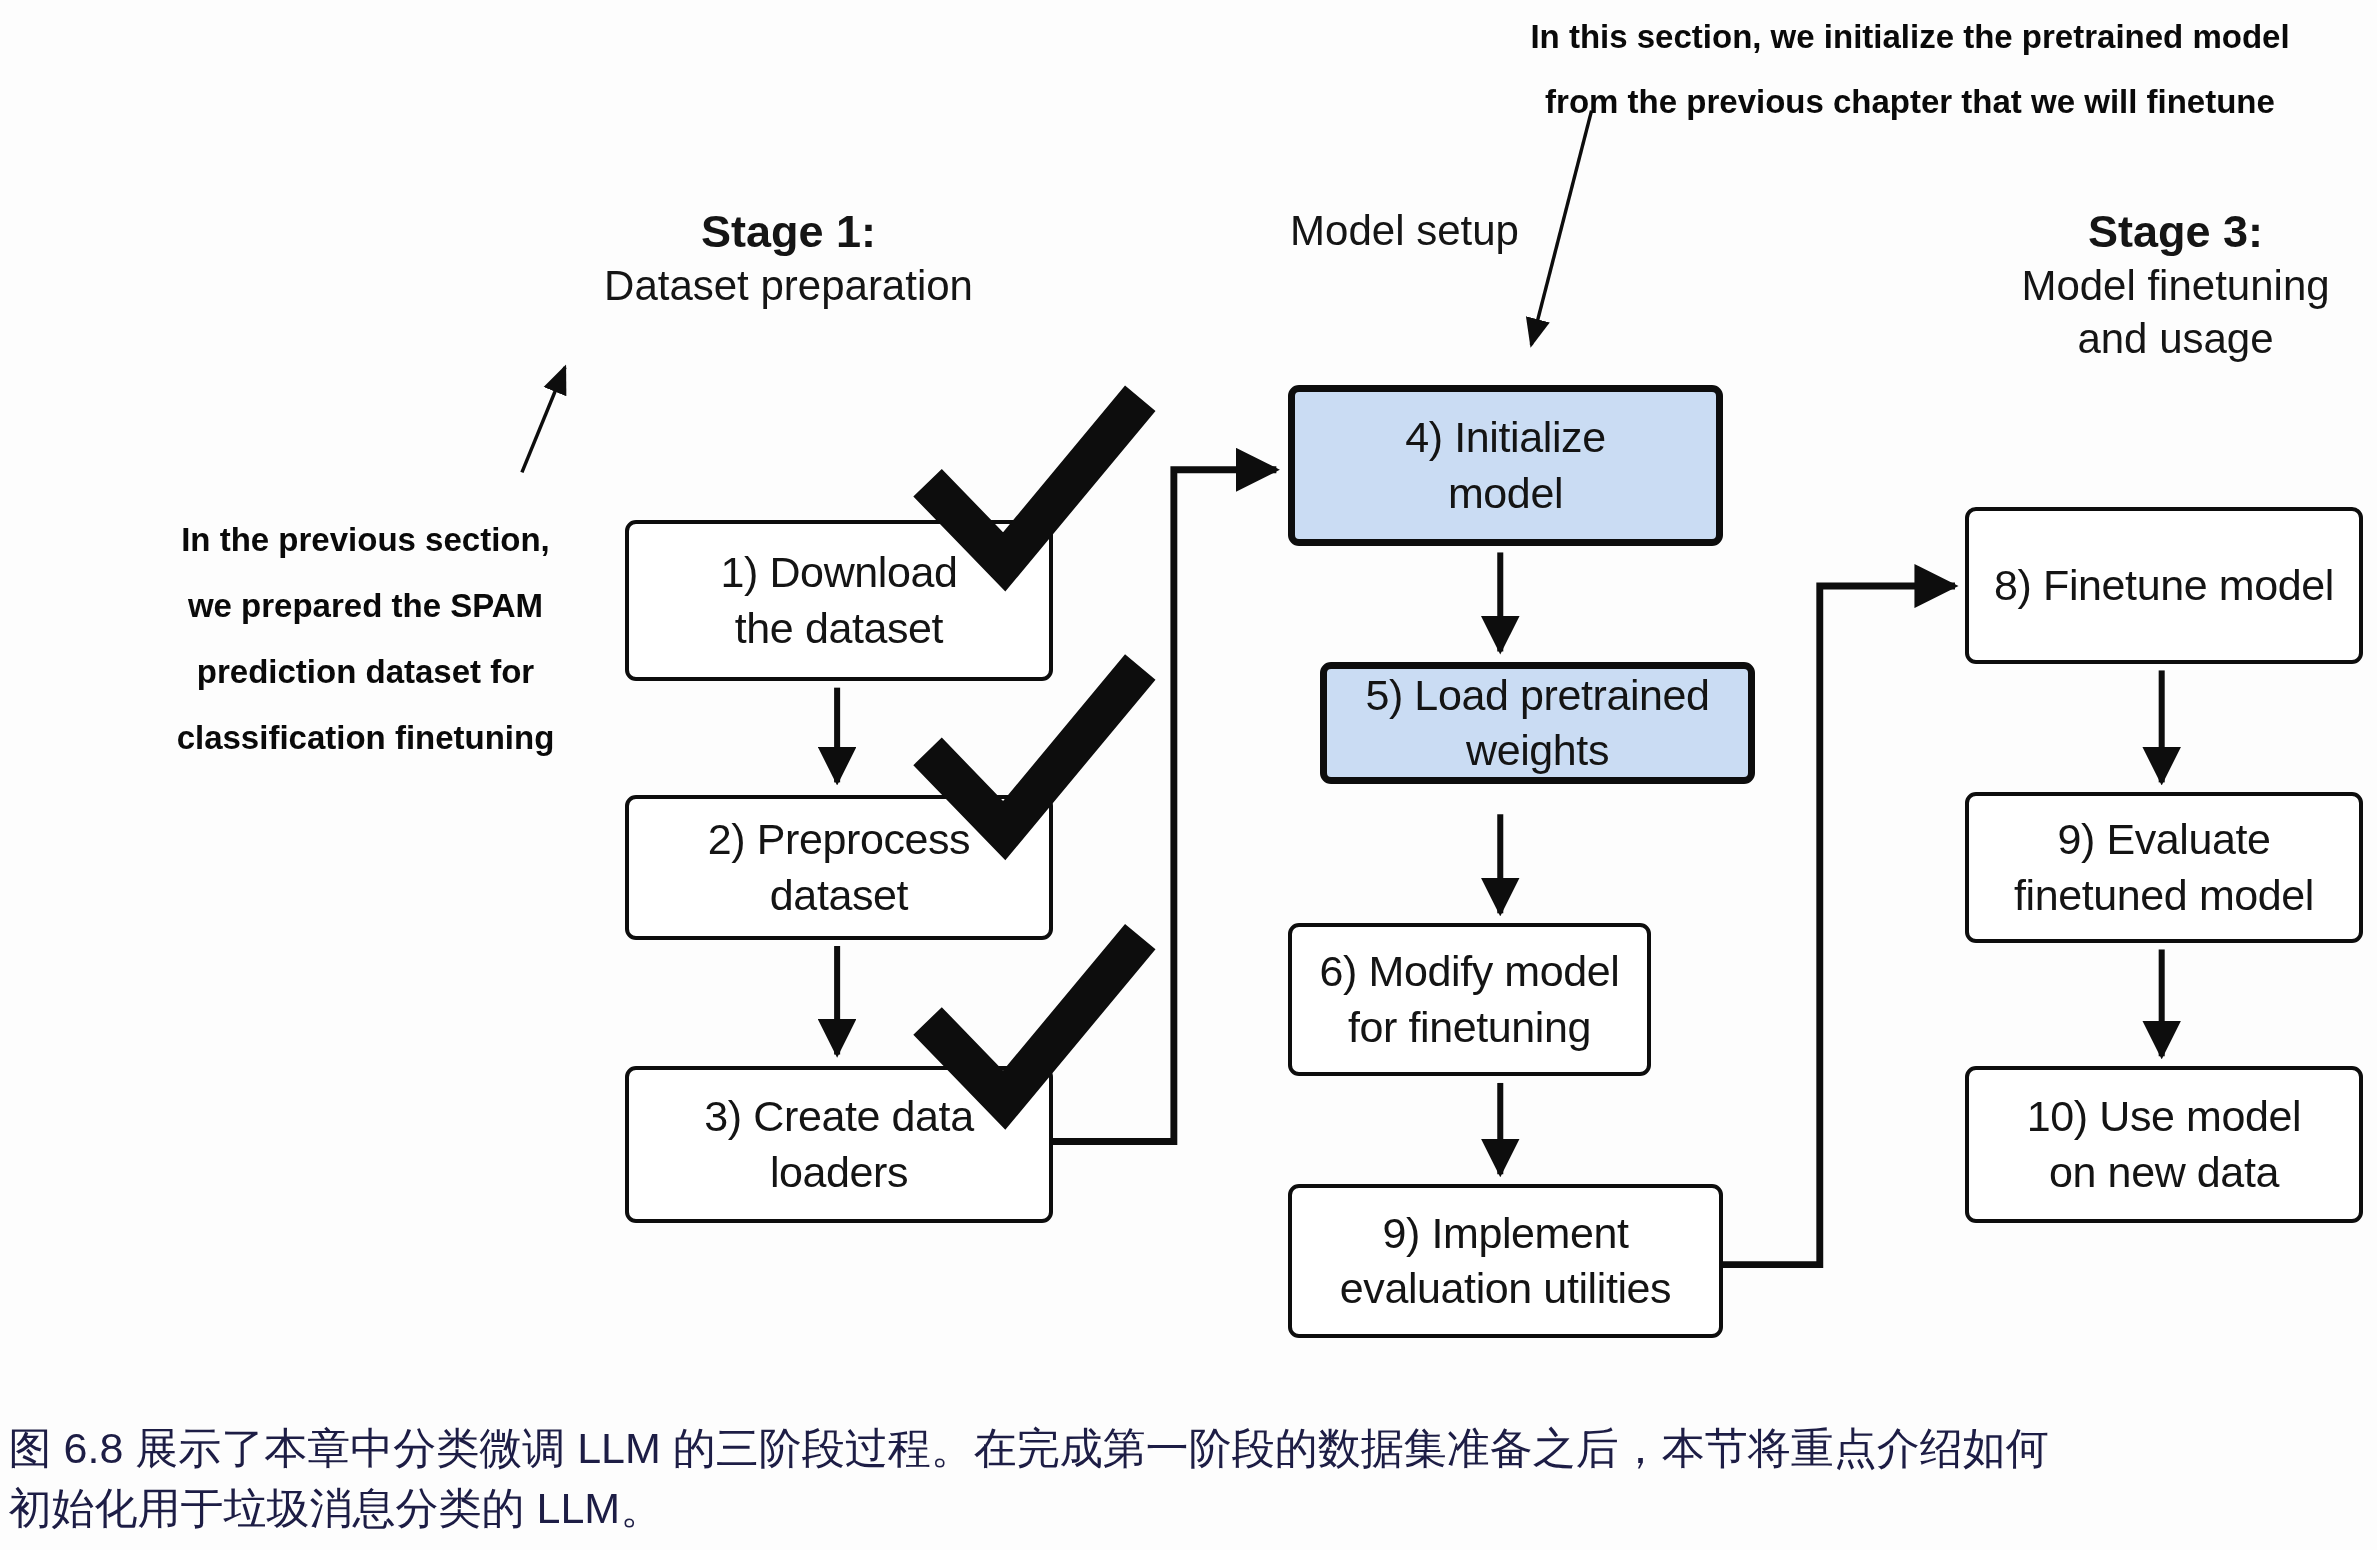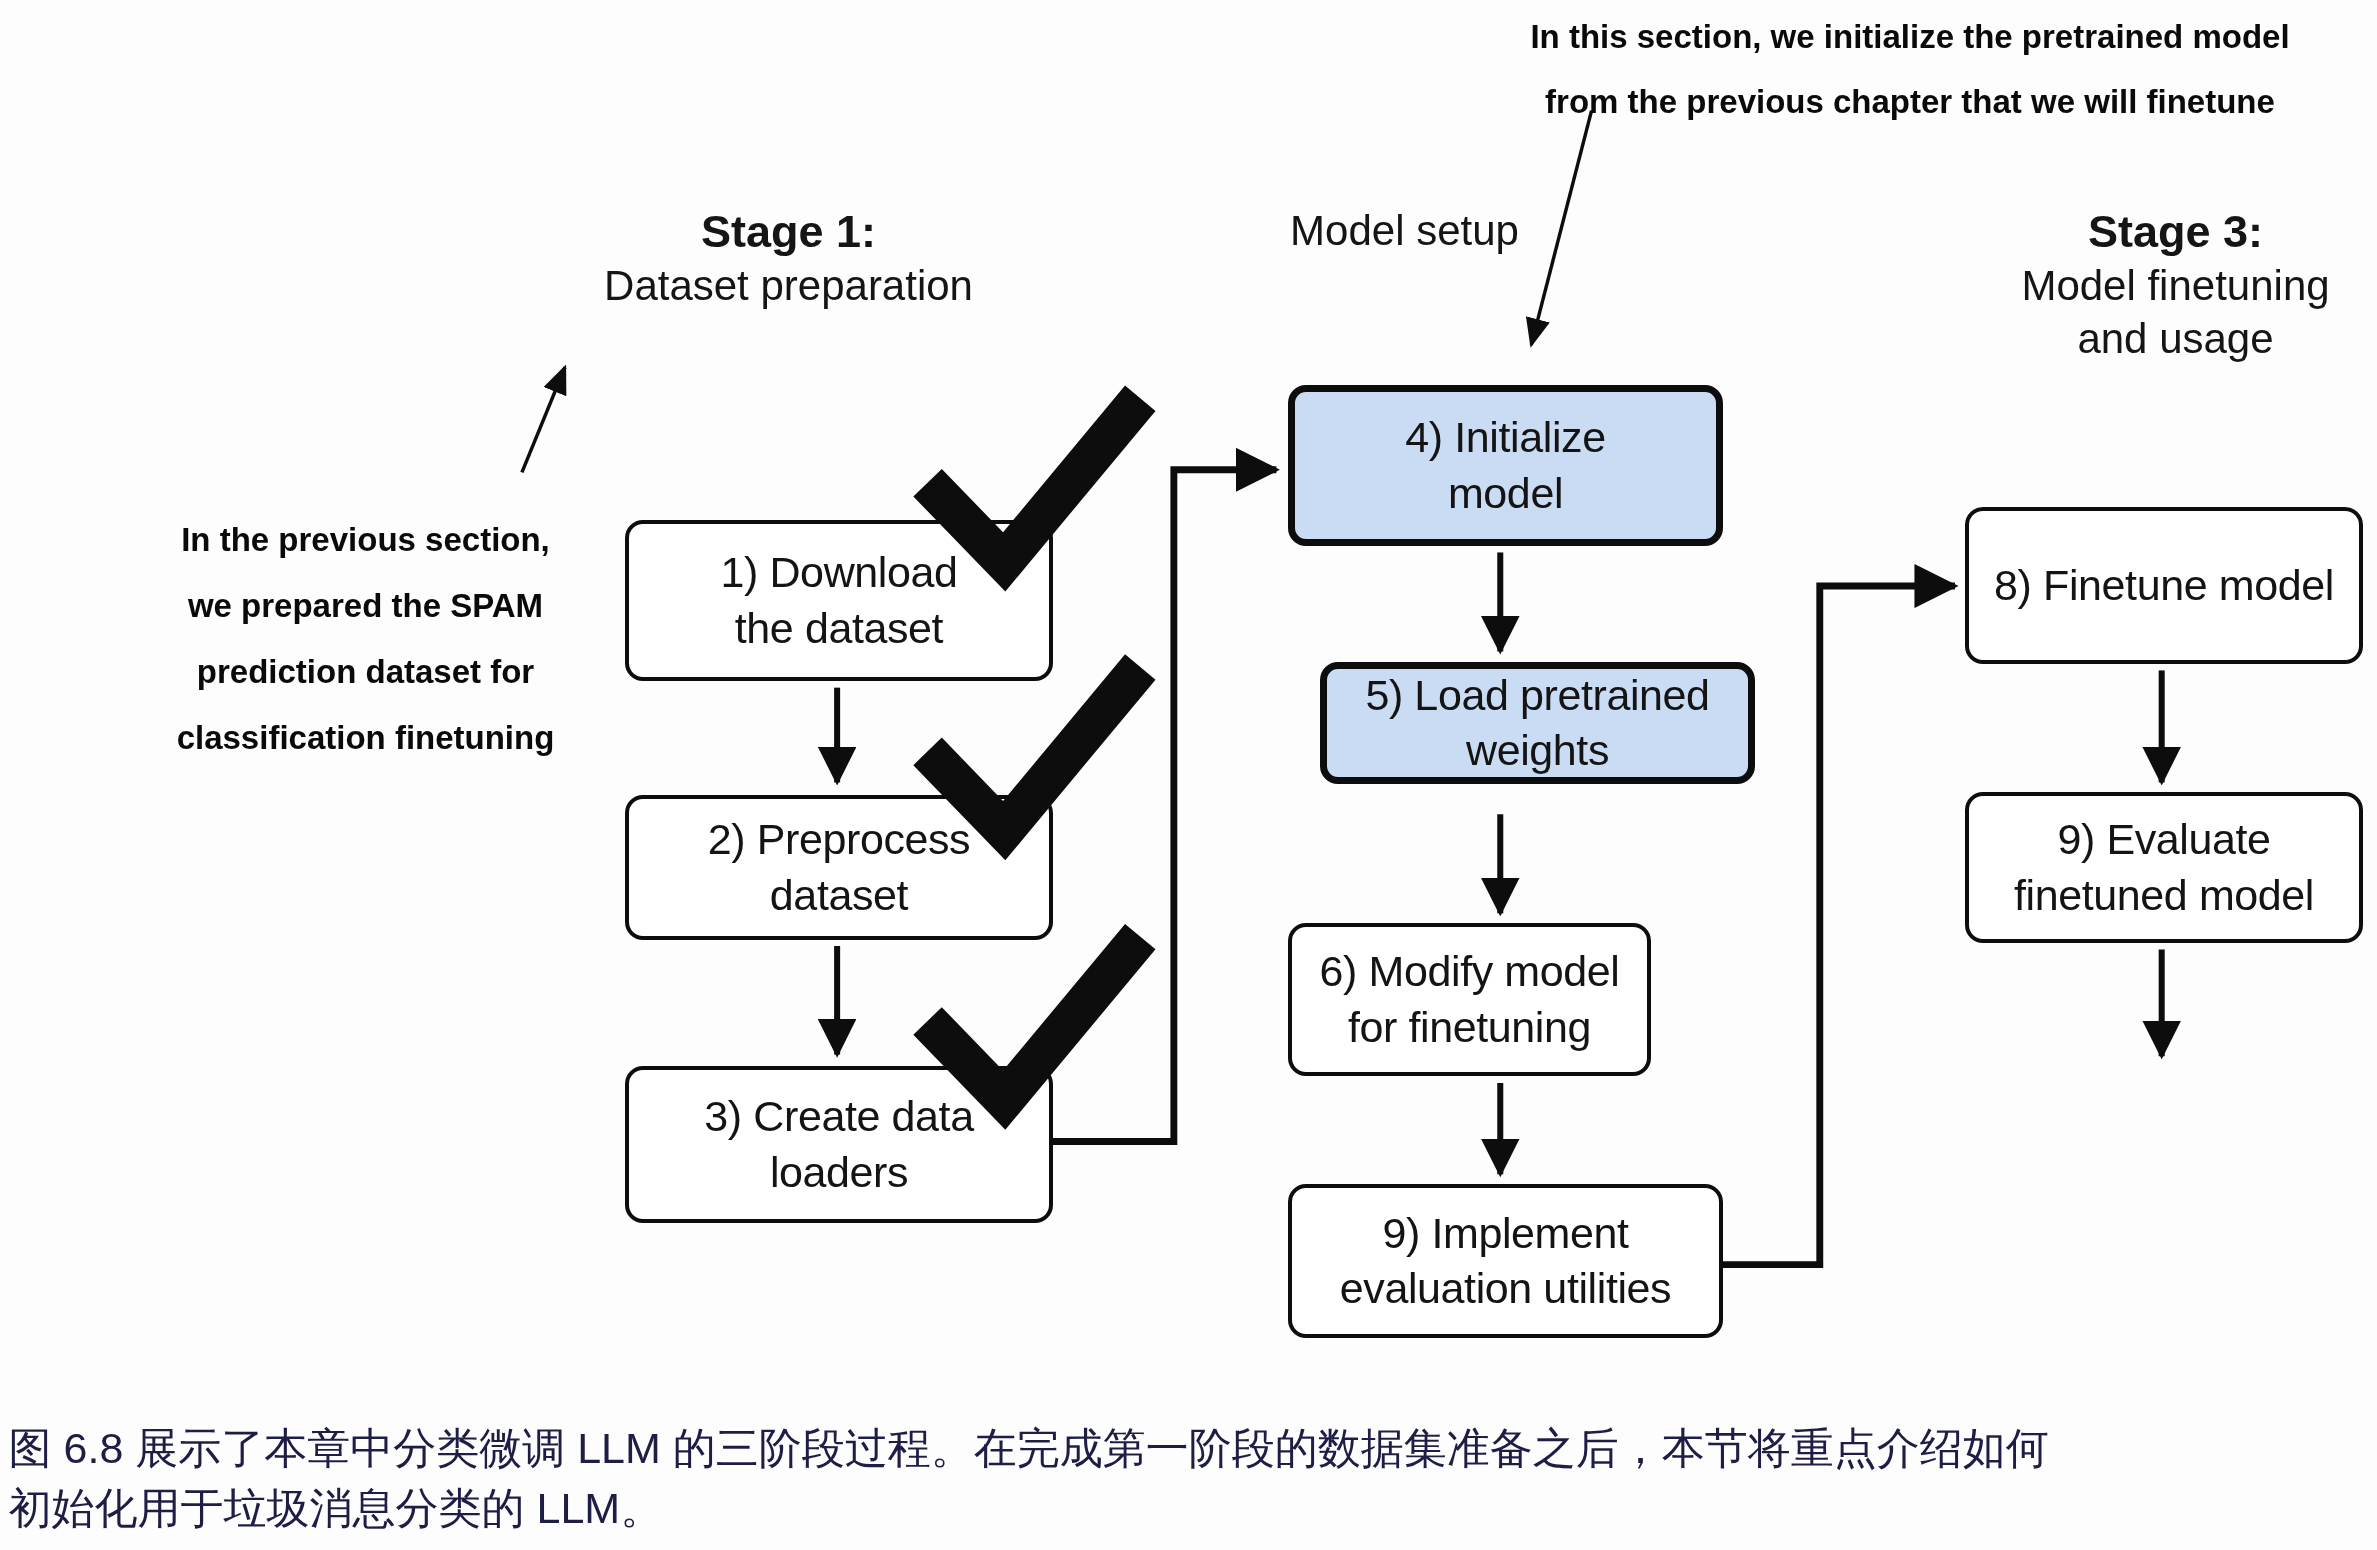--- a/index.html
+++ b/index.html
@@ -3,21 +3,21 @@
 <meta charset="utf-8">
 <style>
   html,body{margin:0;padding:0;background:#fdfdfd;}
   #canvas{
     position:relative;width:2377px;height:1551px;background:#fdfdfd;
     font-family:"Liberation Sans", sans-serif;overflow:hidden;
   }
   .layer{position:absolute;left:0;top:0;width:2377px;height:1551px;pointer-events:none;}
   .flowbox{
     position:absolute;display:flex;align-items:center;justify-content:center;
-    background:#ffffff;border:4.3px solid #0d0d0d;border-radius:18px;
+    background:#ffffff;border:4.3px solid #0d0d0d;border-radius:11px;
     box-sizing:border-box;text-align:center;z-index:2;
   }
   .flowbox.highlight{background:#cadcf3;border-width:7.8px;}
   .flowbox .boxlabel{
     font-size:43px;line-height:1.28;color:#141414;white-space:pre-line;
     letter-spacing:-0.4px;
   }
   .stage-header{position:absolute;text-align:center;z-index:2;color:#151515;}
   .stage-header .stage-title{font-weight:bold;font-size:45px;line-height:55px;}
   .stage-header .stage-subtitle{font-size:42px;line-height:53px;white-space:pre-line;}
@@ -117,20 +117,24 @@
 evaluation utilities</span>
   </div>
 
   <div class="flowbox" style="left:1965px;top:507px;width:398px;height:157px;">
     <span class="boxlabel">8) Finetune model</span>
   </div>
   <div class="flowbox" style="left:1965px;top:792px;width:398px;height:151px;">
     <span class="boxlabel">9) Evaluate
 finetuned model</span>
   </div>
+  <div class="flowbox" style="left:1965px;top:1066px;width:398px;height:157px;">
+    <span class="boxlabel">10) Use model
+on new data</span>
+  </div>
 
   <svg class="layer" style="z-index:3" viewBox="0 0 2760 1800">
     <path d="M1077,560 L1166,652 L1324,462" fill="none" stroke="#0d0d0d" stroke-width="46" stroke-linejoin="miter"></path>
     <path d="M1077,872 L1166,964 L1324,774" fill="none" stroke="#0d0d0d" stroke-width="46" stroke-linejoin="miter"></path>
     <path d="M1077,1185 L1166,1277 L1324,1087" fill="none" stroke="#0d0d0d" stroke-width="46" stroke-linejoin="miter"></path>
   </svg>
 
   <div class="caption">
     <div>图 6.8 展示了本章中分类微调 LLM 的三阶段过程。在完成第一阶段的数据集准备之后，本节将重点介绍如何</div>
     <div>初始化用于垃圾消息分类的 LLM。</div>

